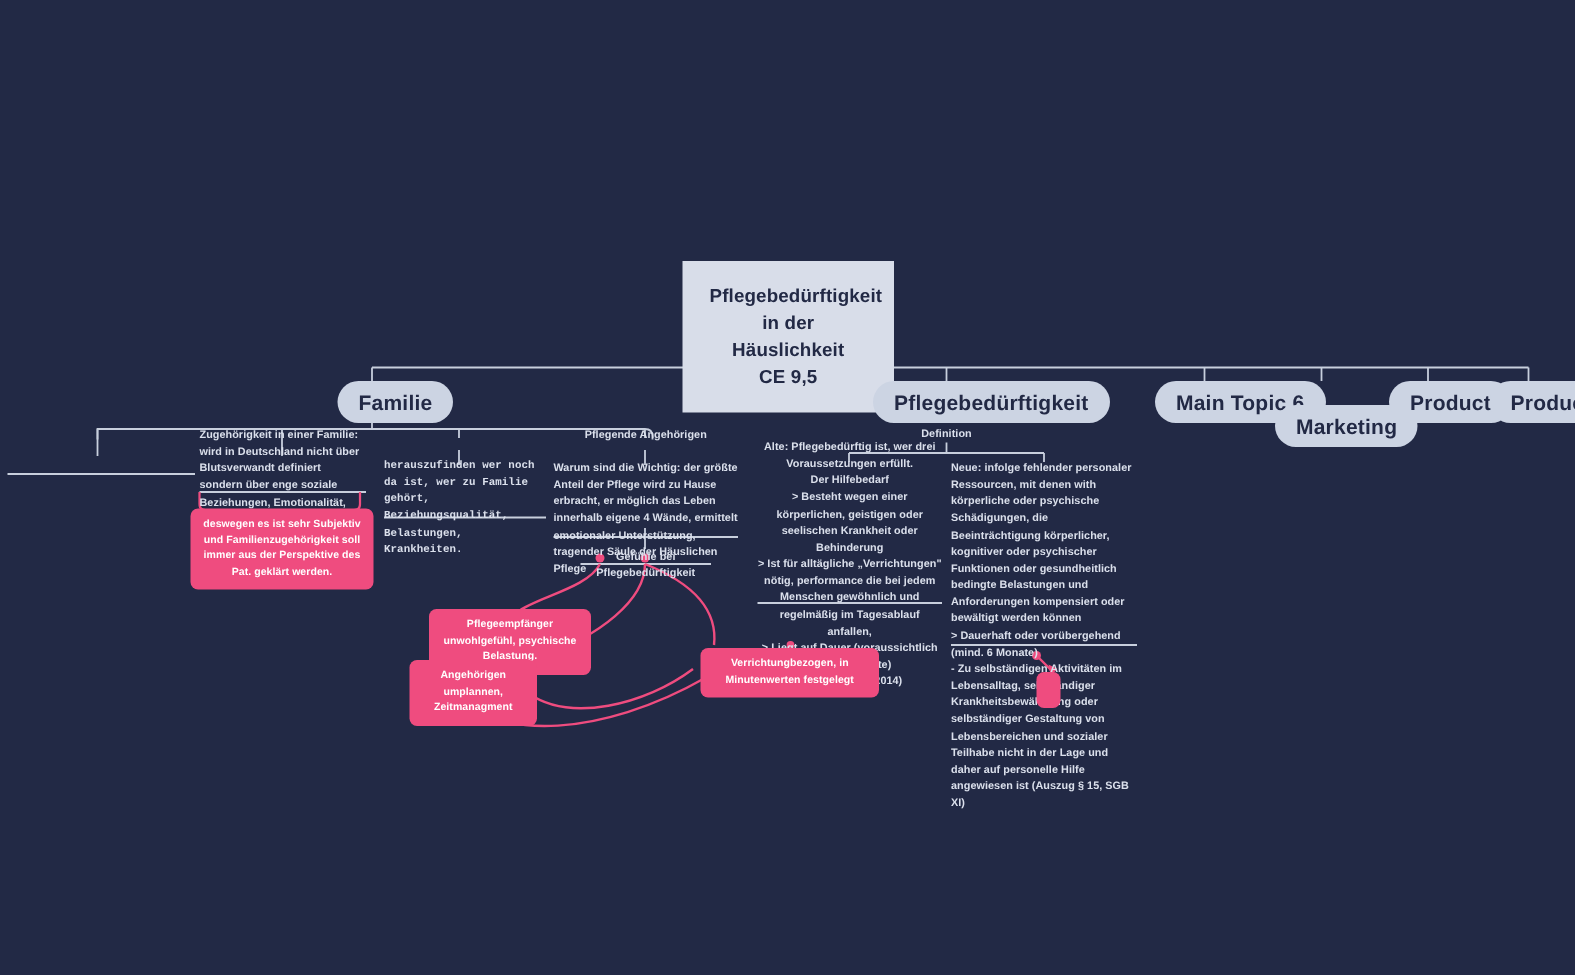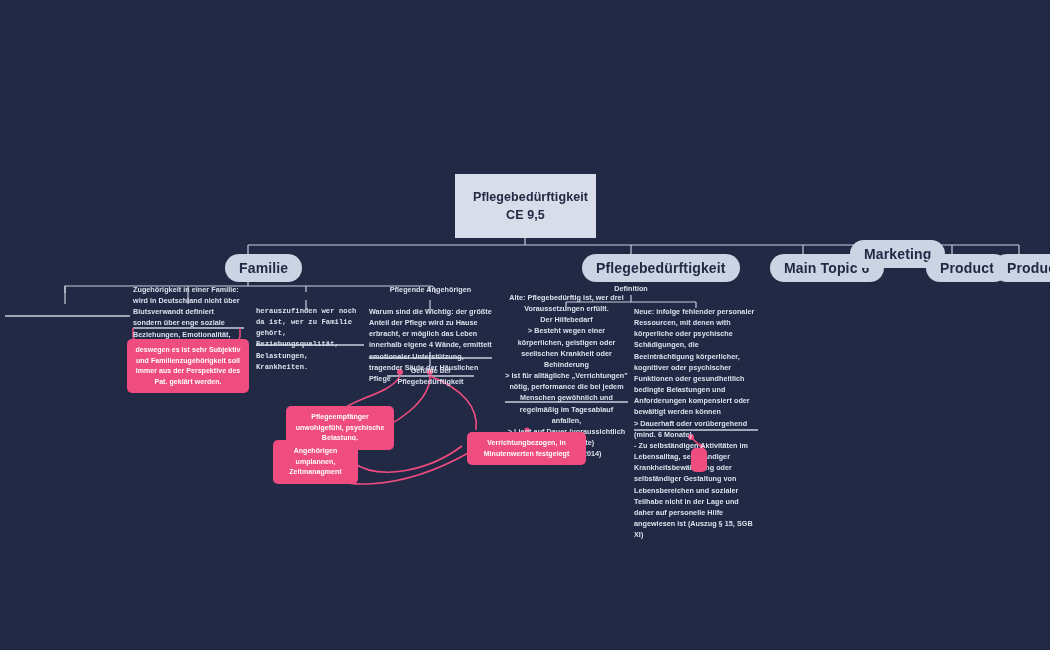--- a/index.html
+++ b/index.html
@@ -138,27 +138,28 @@
       <path d="M700 446 L703 452"></path>
     </g>
     <g fill="#ef4c7f">
       <circle cx="691" cy="437" r="3"></circle>
       <path d="M699 443 l6 3 -4 4 z"></path>
     </g>
   </svg>
 
   <div class="node central" style="left:455px; top:174px; width:141px;">
     <div>Pflegebedürftigkeit</div>
+    <div>in der Häuslichkeit</div>
     <div>CE 9,5</div>
   </div>
 
   <div class="node pill" style="left:225px; top:254px;">Familie</div>
   <div class="node pill" style="left:582px; top:254px;">Pflegebedürftigkeit</div>
   <div class="node pill" style="left:770px; top:254px;">Main Topic 6</div>
-  <div class="node pill" style="left:850px; top:240px;">Marketing</div>
+  <div class="node pill" style="left:850px; top:270px;">Marketing</div>
   <div class="node pill" style="left:926px; top:254px;">Product</div>
   <div class="node pill" style="left:993px; top:254px;">Product</div>
 
 
   <div class="node plain" style="left:133px; top:284px; width:111px;">Zugehörigkeit in einer Familie: wird in Deutschland nicht über Blutsverwandt definiert sondern über enge soziale Beziehungen, Emotionalität, Verantwortung und Verpflichtung.</div>
 
   <div class="node pink" style="left:127px; top:339px; width:122px;">deswegen es ist sehr Subjektiv und Familienzugehörigkeit soll immer aus der Perspektive des Pat. geklärt werden.</div>
 
   <div class="node plain" style="left:256px; top:306px; width:108px;font-family:Liberation Mono, monospace;">herauszufinden wer noch da ist, wer zu Familie gehört, Beziehungsqualität, Belastungen, Krankheiten.</div>
 

